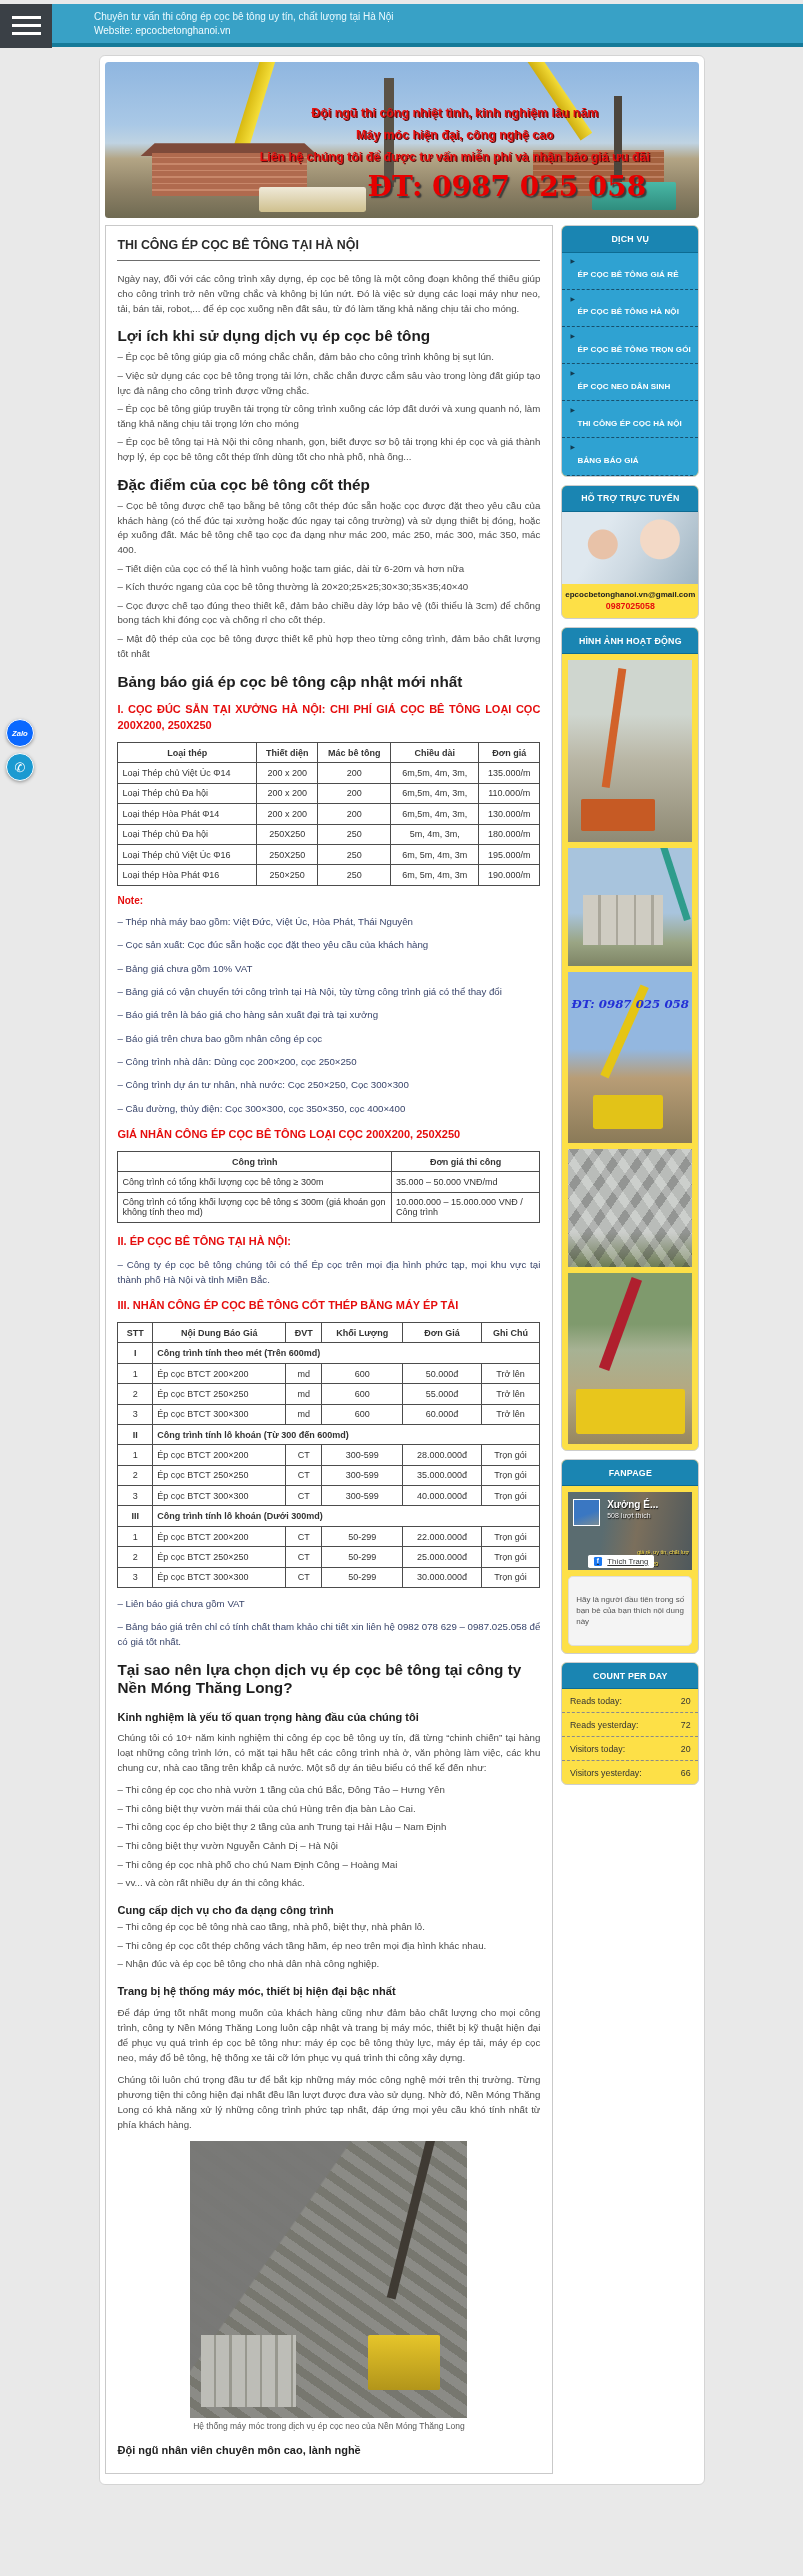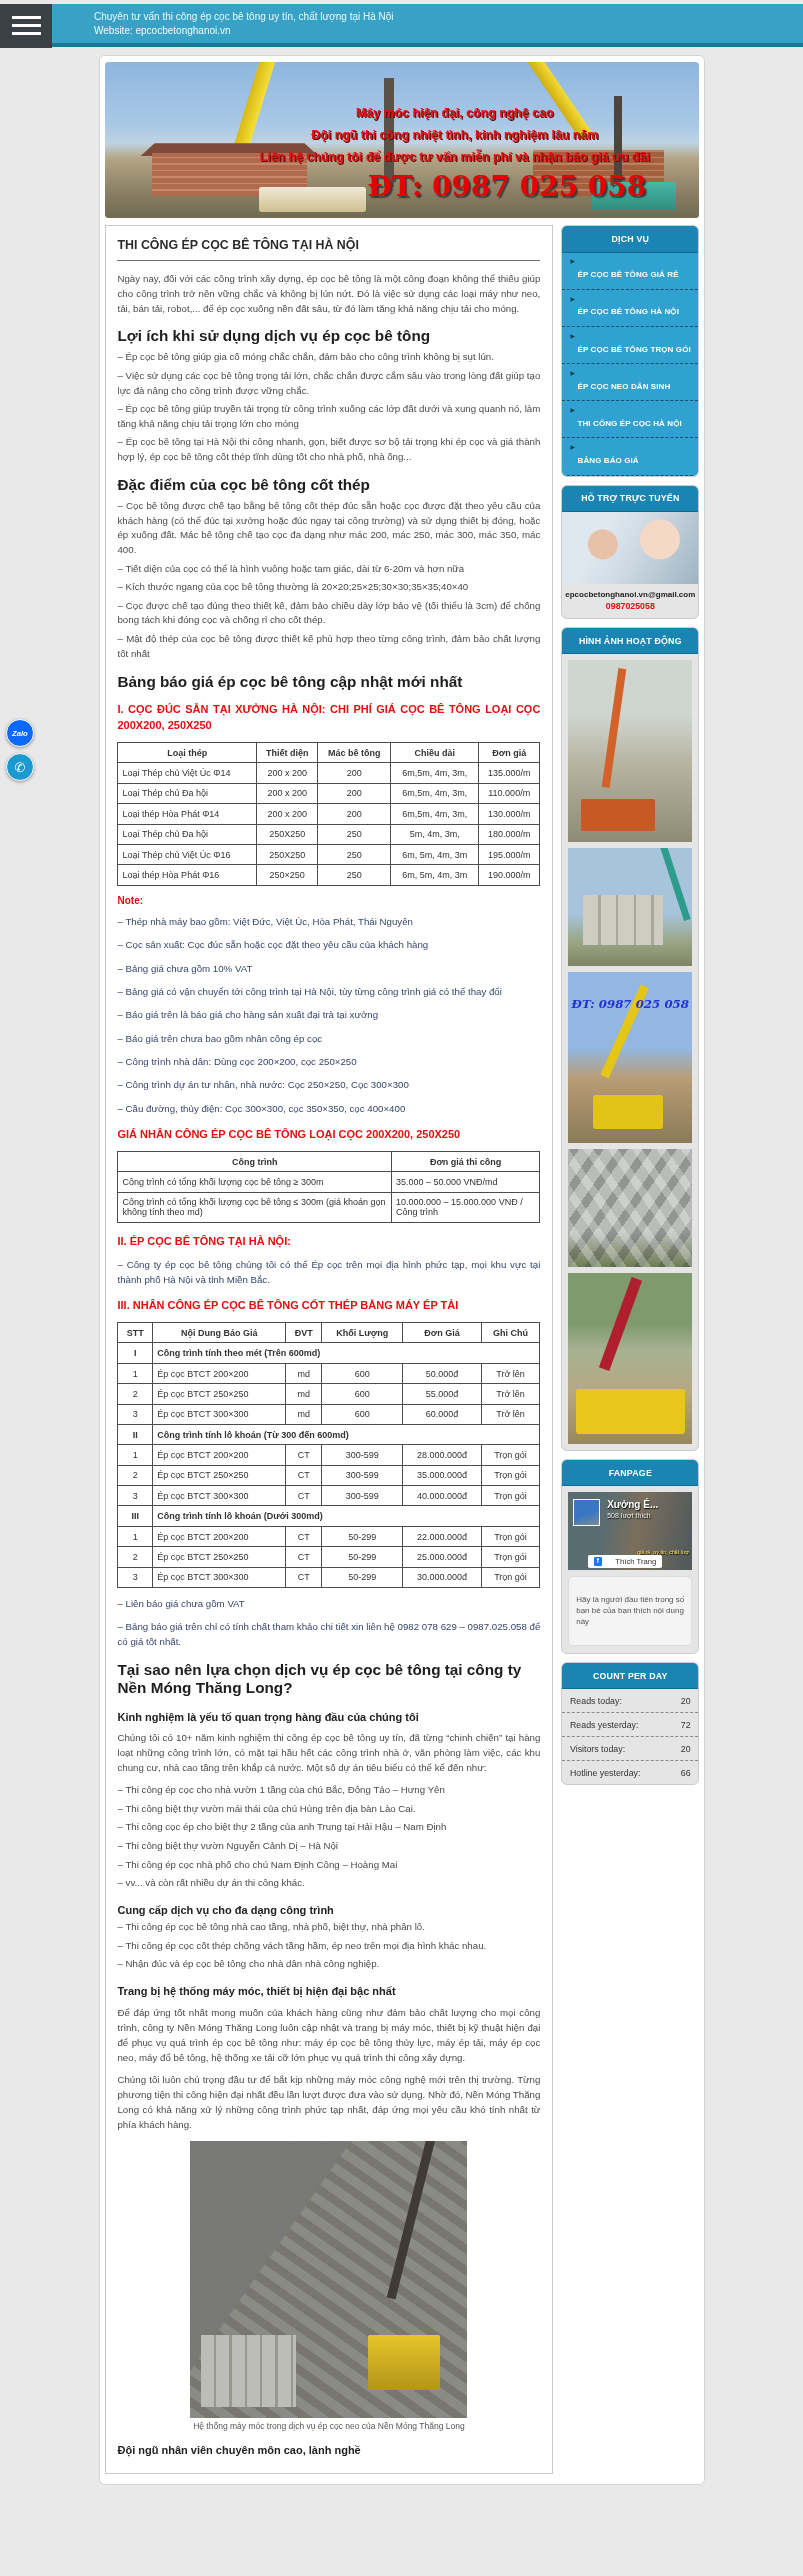--- a/index.html
+++ b/index.html
@@ -79,21 +79,21 @@
       linear-gradient(125deg, rgba(120,120,118,.95) 0 34%, rgba(0,0,0,0) 34.5%),
       repeating-linear-gradient(35deg,#8b8b86 0 9.4px,#77776f 9.4px 17.7px),
       linear-gradient(180deg,#cfd9da 0 40%, #c3b693 62%, #9f9173 100%); }
   .ai-boom { position:absolute; right:18%; top:-6%; width:9.4px; height:64%; background:#3f3a33; transform:rotate(14deg); }
   .ai-rig { position:absolute; right:10%; bottom:10%; width:26%; height:20%;
     background:linear-gradient(180deg,#e6c52a,#b2951a); border-radius:1.8px; }
   .ai-piles { position:absolute; left:4%; bottom:4%; width:34%; height:26%;
     background:repeating-linear-gradient(90deg,#bdbdb7 0 13px,#98988f 13px 15.3px); }
   .caption { font-size:8.5px; color:#575757; text-align:center; margin:1.2px 0 10.6px; }
   
-  .sbox { background:#e5e5e5; border:0.6px solid #cdcdcd; border-radius:5.9px; margin-bottom:8.2px; overflow:hidden; }
+  .sbox { background:#fde047; border:0.6px solid #cdcdcd; border-radius:5.9px; margin-bottom:8.2px; overflow:hidden; }
   .shead { background:#1a85b2; color:#fff; font-weight:bold; font-size:8.8px; letter-spacing:0.2px;
     text-align:center; padding:7.7px 4.7px; border-bottom:1.8px solid #0d6b92; }
   .smenu { background:#2fa2d2; }
   .smenu-item { border-bottom:0.6px dashed #17506d; padding:5.9px 7px 9.4px; cursor:pointer; }
   .smenu-item:last-child { border-bottom:0.6px dashed #17506d; }
   .caret { color:#123c52; font-size:5.9px; display:block; margin:0 0 5.9px 1.2px; }
   .smenu-label { color:#fff; font-weight:bold; font-size:8px; display:block; padding-left:8.2px; letter-spacing:0.1px; }
   .sup-img { height:72px; margin:0;
     background:radial-gradient(circle at 72% 38%, #f3d9c6 0 18%, rgba(0,0,0,0) 19%),
       radial-gradient(circle at 30% 45%, #e8c2a8 0 14%, rgba(0,0,0,0) 15%),
@@ -124,21 +124,21 @@
   .g5:after { content:""; position:absolute; left:6%; bottom:6%; width:88%; height:26%; background:#e8c61c; border-radius:2.4px; }
   .fan-cover { height:78px; margin:5.9px; position:relative;
     background:linear-gradient(100deg,#5a6c70 0 30%,#7b6f5c 55%,#4e585c 100%);padding-left:29px; }
   .fan-avatar { position:absolute; left:4.7px; top:7px; width:27px; height:27px; background:
       linear-gradient(160deg,#3a77c2 0 55%,#7a8d95 100%); border:1.2px solid #fff; }
   .fan-name { position:absolute; left:39px; top:7px; color:#fff; font-weight:bold; font-size:10px; text-shadow:0.6px 0.6px 1.2px #000; }
   .fan-likes { position:absolute; left:39px; top:20px; color:#f0f0f0; font-size:7px; text-shadow:0.6px 0.6px 1.2px #000; }
   .fan-note { position:absolute; right:3.5px; bottom:15.3px; color:#ffe24a; font-size:5.3px; text-shadow:0.6px 0.6px 0.6px #000; }
   .fan-hot { position:absolute; left:41px; bottom:3.5px; color:#ffe24a; font-size:5.3px; text-shadow:0.6px 0.6px 0.6px #000; }
   .like-btn { position:absolute; left:20px; bottom:2.4px; background:#fff; border-radius:1.8px;
-    padding:1.8px 5.3px; font-size:7.7px; color:#333; display:flex; align-items:center; gap:13px; cursor:pointer; }
+    padding:1.8px 5.3px; font-size:7.7px; color:#333; display:flex; align-items:center; gap:5px; cursor:pointer;text-decoration:underline; }
   .fb-ic { width:8.8px; height:8.8px; background:#1877f2; color:#fff; font-size:6.5px; font-weight:bold;
     text-align:center; line-height:8.8px; border-radius:1.2px; }
   .fan-hint { background:#f4f4f4; border:0.6px solid #ddd; border-radius:4.7px; margin:2.4px 5.9px 7px;
     padding:17px 7px; font-size:8px; color:#555; line-height:1.4; }
   .cnt-row { display:flex; justify-content:space-between; padding:6.5px 7.7px;
     border-bottom:0.6px dashed #8a8a8a; font-size:8.8px; color:#333; }
   .cnt-row:last-child { border-bottom:none; }
   
   .fab { position:absolute; border-radius:50%; border:1.2px solid #fff; box-shadow:0 1.2px 3.5px rgba(0,0,0,.35);
     display:flex; align-items:center; justify-content:center; cursor:pointer; z-index:20; }
@@ -168,22 +168,22 @@
     <div class="bn-boom-left"></div>
     <div class="bn-boom-right"></div>
     <div class="bn-roof"></div>
     <div class="bn-wall"></div>
     <div class="bn-wall2"></div>
     <div class="bn-mast"></div>
     <div class="bn-mast2"></div>
     <div class="bn-machine"></div>
     <div class="bn-machine2"></div>
     <div class="bn-lines">
+      <div class="bn-line">Đội ngũ thi công nhiệt tình, kinh nghiệm lâu năm</div>
       <div class="bn-line">Máy móc hiện đại, công nghệ cao</div>
-      <div class="bn-line">Đội ngũ thi công nhiệt tình, kinh nghiệm lâu năm</div>
       <div class="bn-line">Liên hệ chúng tôi để được tư vấn miễn phí và nhận báo giá ưu đãi</div>
     </div>
     <div class="bn-phone">ĐT: 0987 025 058</div>
   </div>
 
   <div class="cols">
 
     <div class="main">
       <div class="article">
         <h1 class="article-title">THI CÔNG ÉP CỌC BÊ TÔNG TẠI HÀ NỘI</h1>
@@ -531,21 +531,21 @@
               <span>Reads yesterday:</span>
               <span>72</span>
             </div>
 
             <div class="cnt-row">
               <span>Visitors today:</span>
               <span>20</span>
             </div>
 
             <div class="cnt-row">
-              <span>Hotline yesterday:</span>
+              <span>Visitors yesterday:</span>
               <span>66</span>
             </div>
           </div>
       </div>
     </div>
   </div>
 </div>
 
 <div class="fab fab-zalo">
   <span>Zalo</span>

